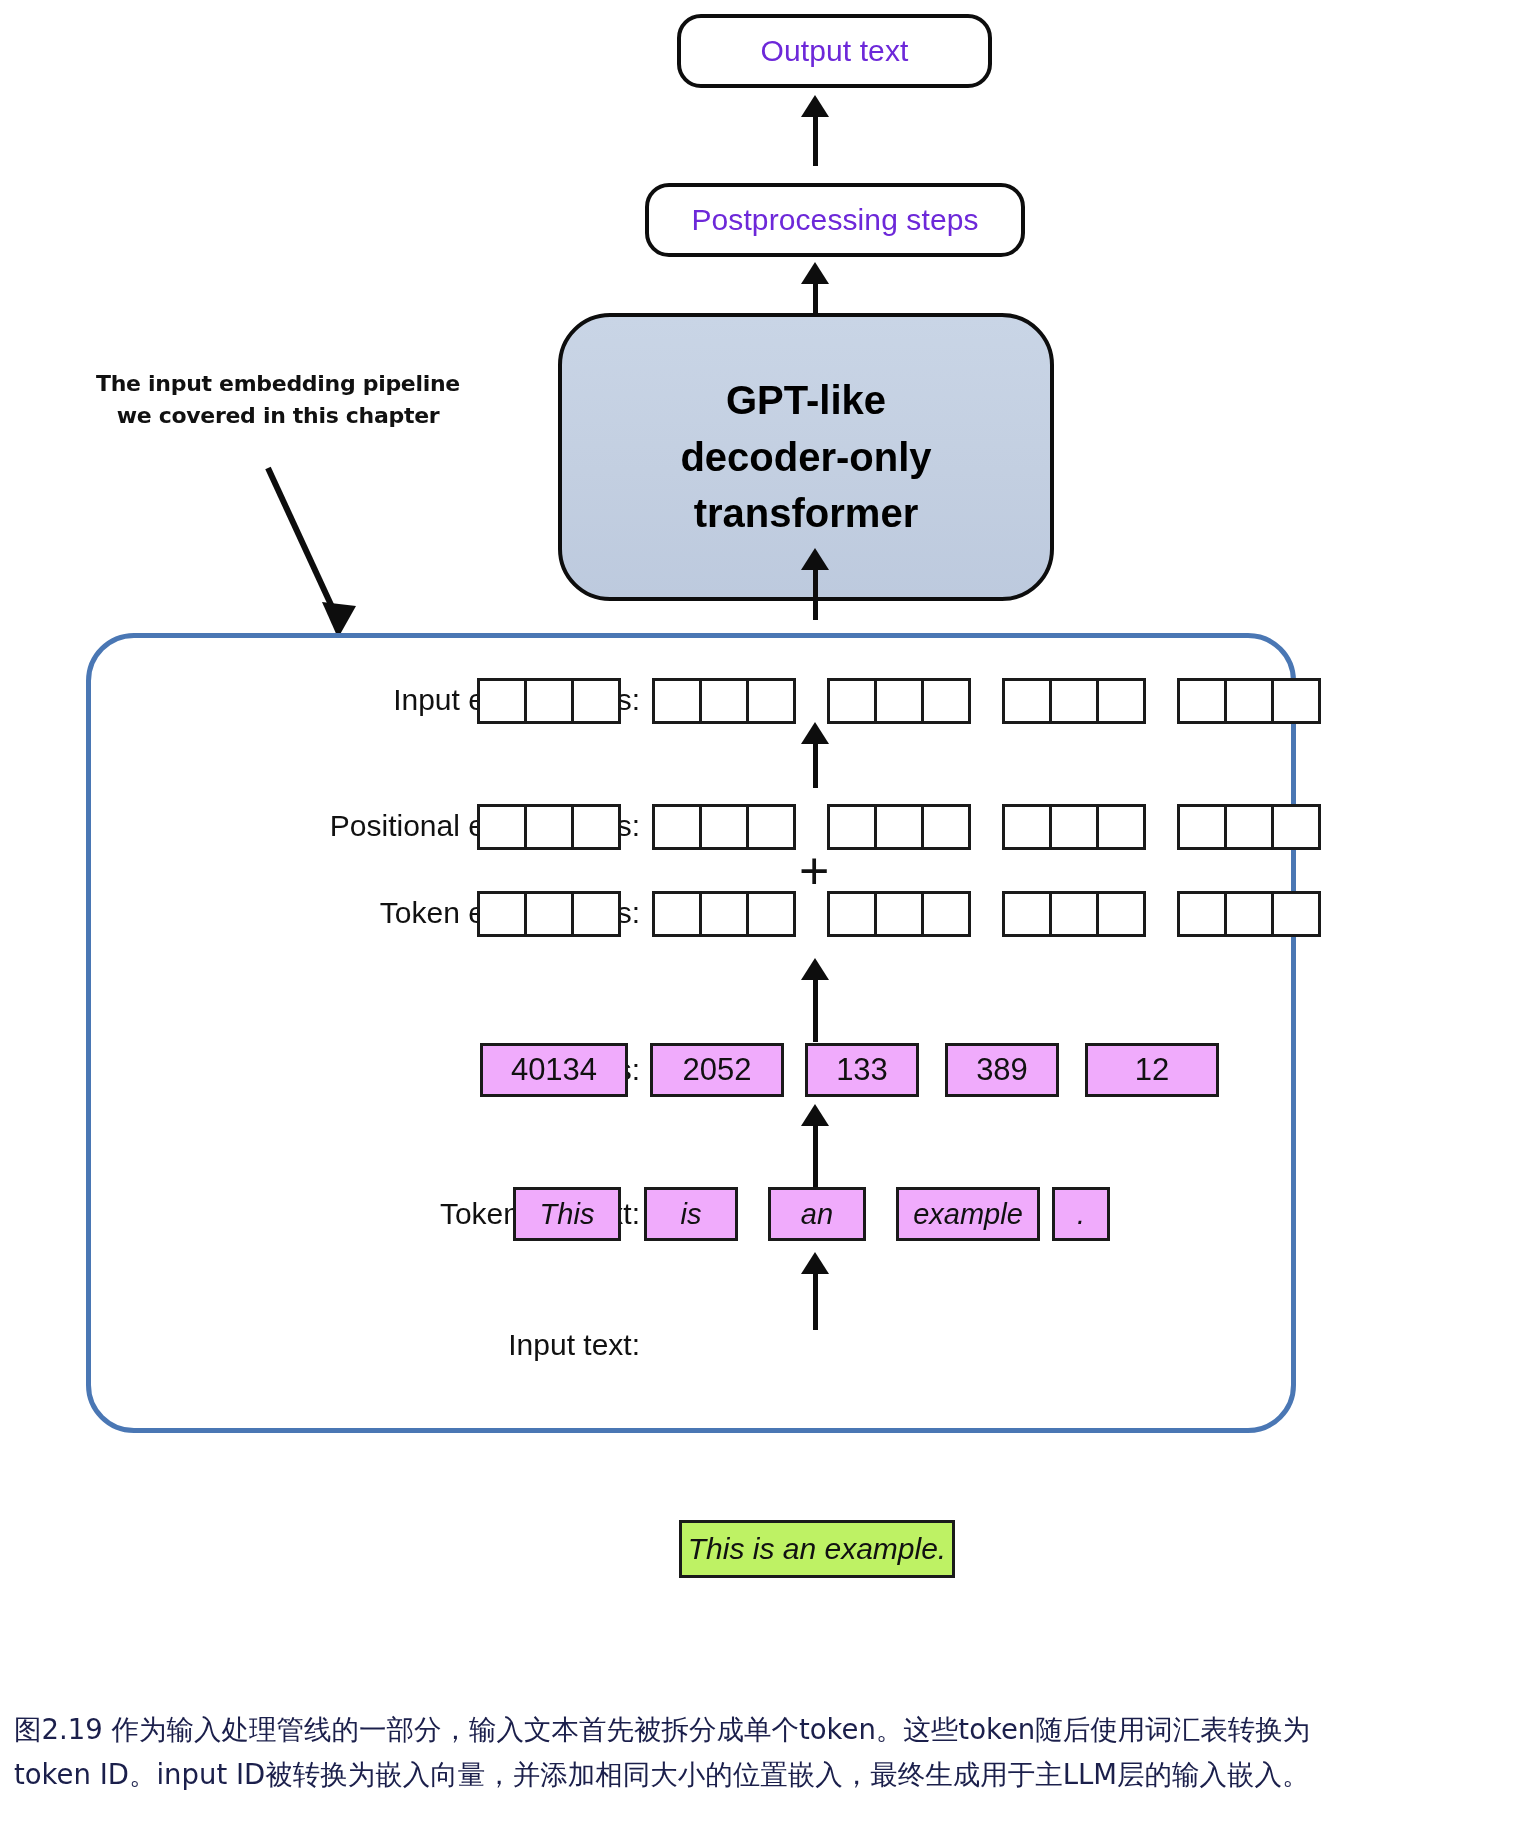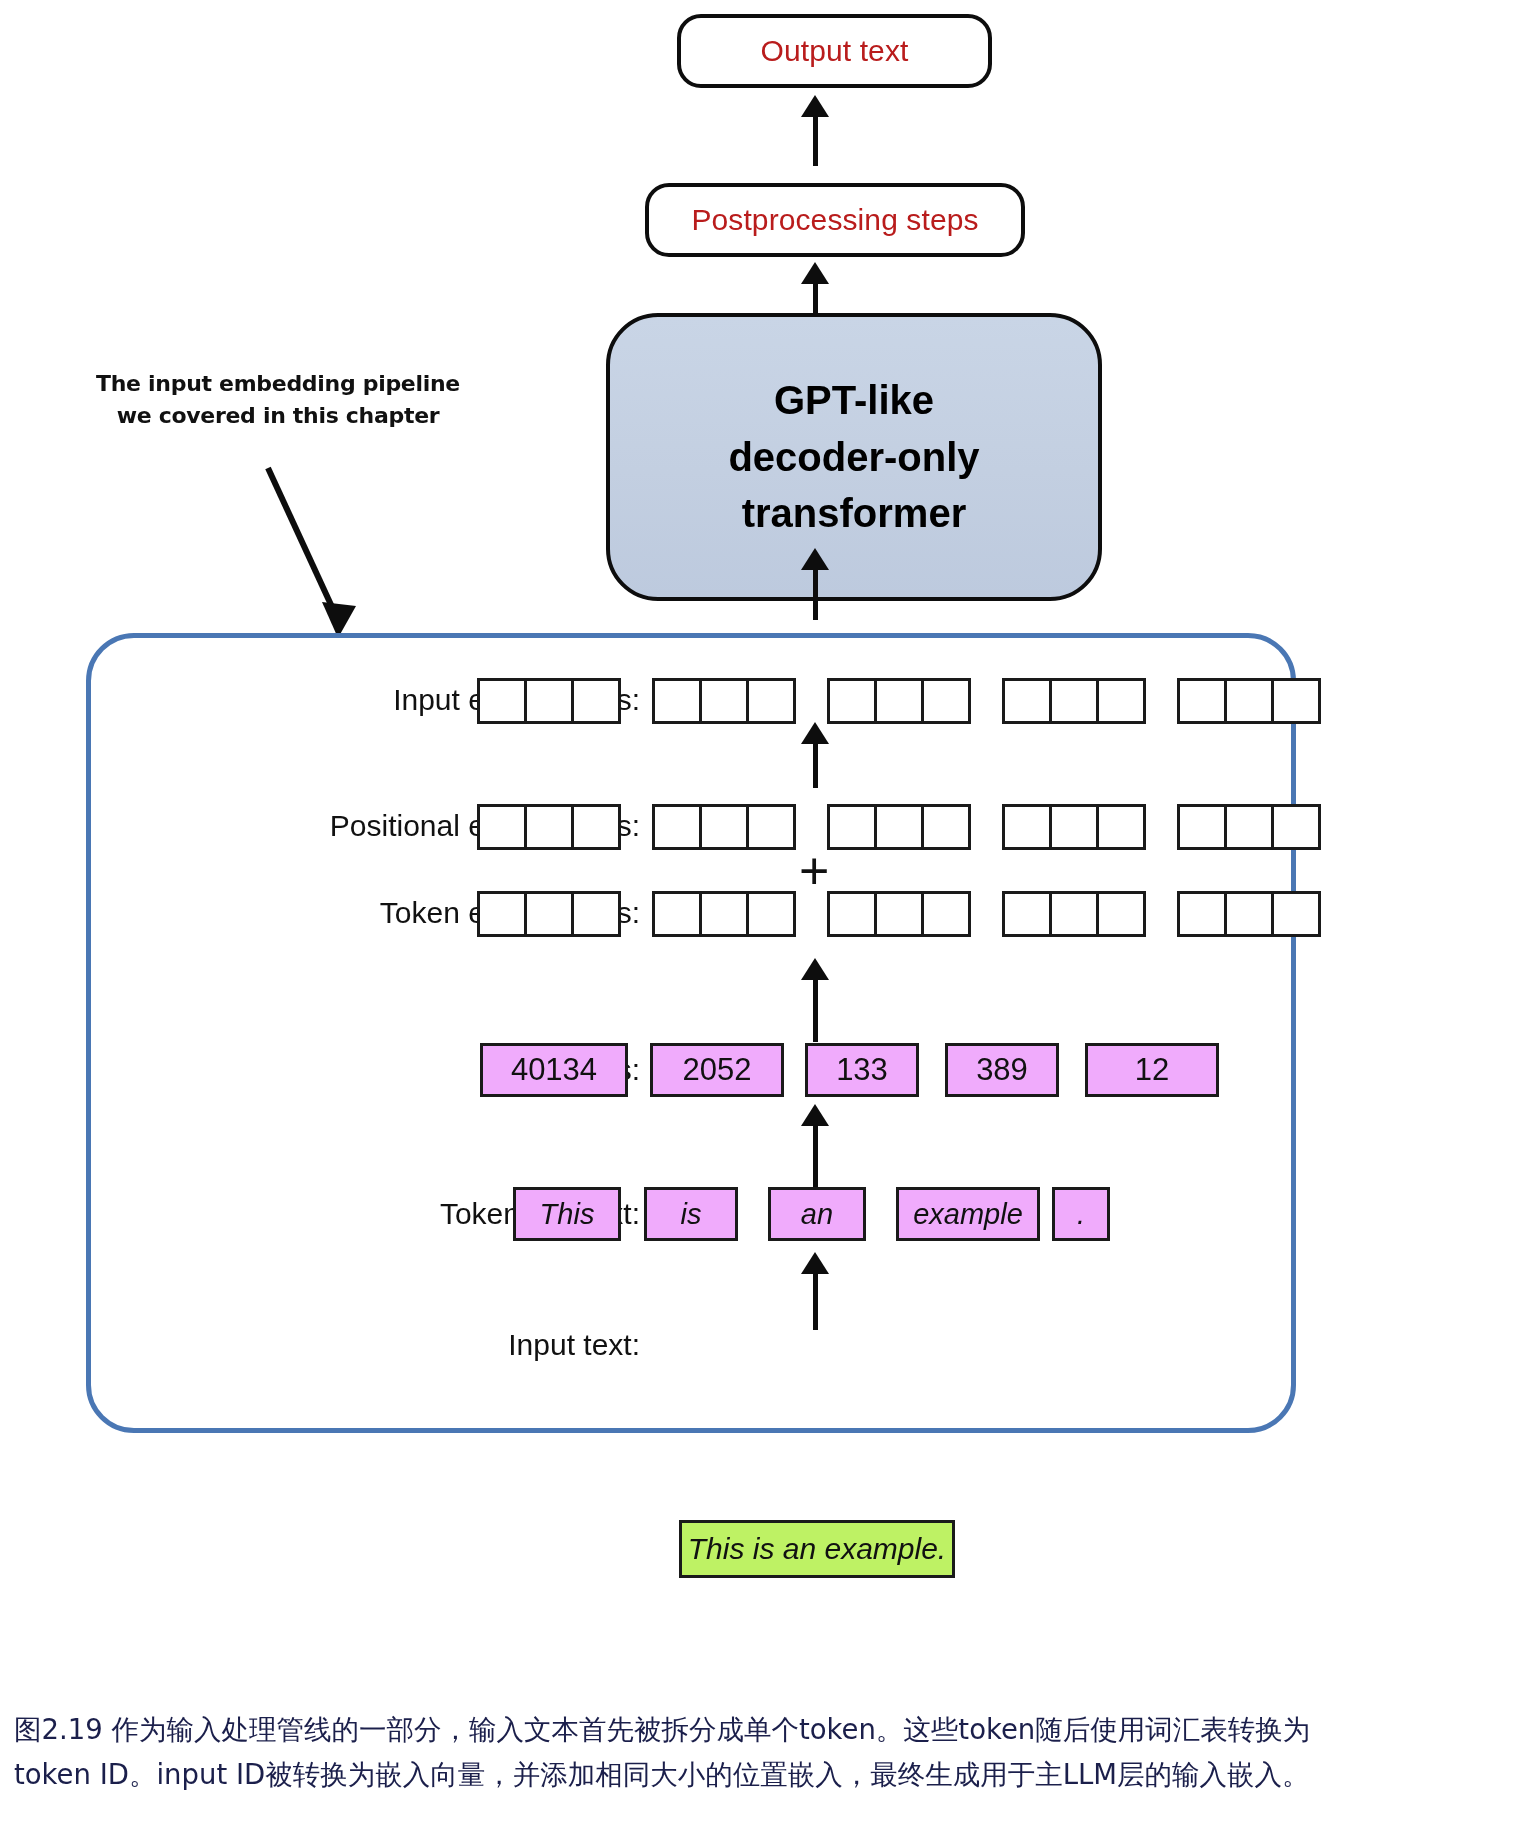--- a/index.html
+++ b/index.html
@@ -5,31 +5,31 @@
   html,body{margin:0;padding:0;background:#ffffff;}
   body{width:1514px;height:1822px;position:relative;
        font-family:"Liberation Sans","DejaVu Sans",sans-serif;color:#000;
        overflow:hidden;}
   .abs{position:absolute;}
 
   
   .pill{
     position:absolute;border:4px solid #0d0d0d;border-radius:24px;background:#fff;
     display:flex;align-items:center;justify-content:center;
-    font-size:30px;color:#b91c1c;letter-spacing:.1px;
+    font-size:30px;color:#6d28d9;letter-spacing:.1px;
   }
   #output-text-box{left:677px;top:14px;width:307px;height:66px;}
   #postprocessing-box{left:645px;top:183px;width:372px;height:66px;}
 
   #gpt-block{
     position:absolute;left:558px;top:313px;width:488px;height:280px;
     border:4px solid #0d0d0d;border-radius:52px;
     background:linear-gradient(180deg,#c9d5e6 0%,#c3cfe1 55%,#bdcade 100%);
     display:flex;flex-direction:column;align-items:center;justify-content:center;
-    font-weight:bold;font-size:40px;line-height:1.42;color:#000;text-align:center;margin-left:48px;
+    font-weight:bold;font-size:40px;line-height:1.42;color:#000;text-align:center;
   }
 
   
   .arrow-up{position:absolute;width:30px;display:flex;flex-direction:column;align-items:center;}
   .arrow-up .shaft{width:5px;background:#0d0d0d;}
   .arrow-up .head{
     width:0;height:0;border-left:14px solid transparent;border-right:14px solid transparent;
     border-bottom:22px solid #0d0d0d;margin-bottom:-1px;
   }
 

